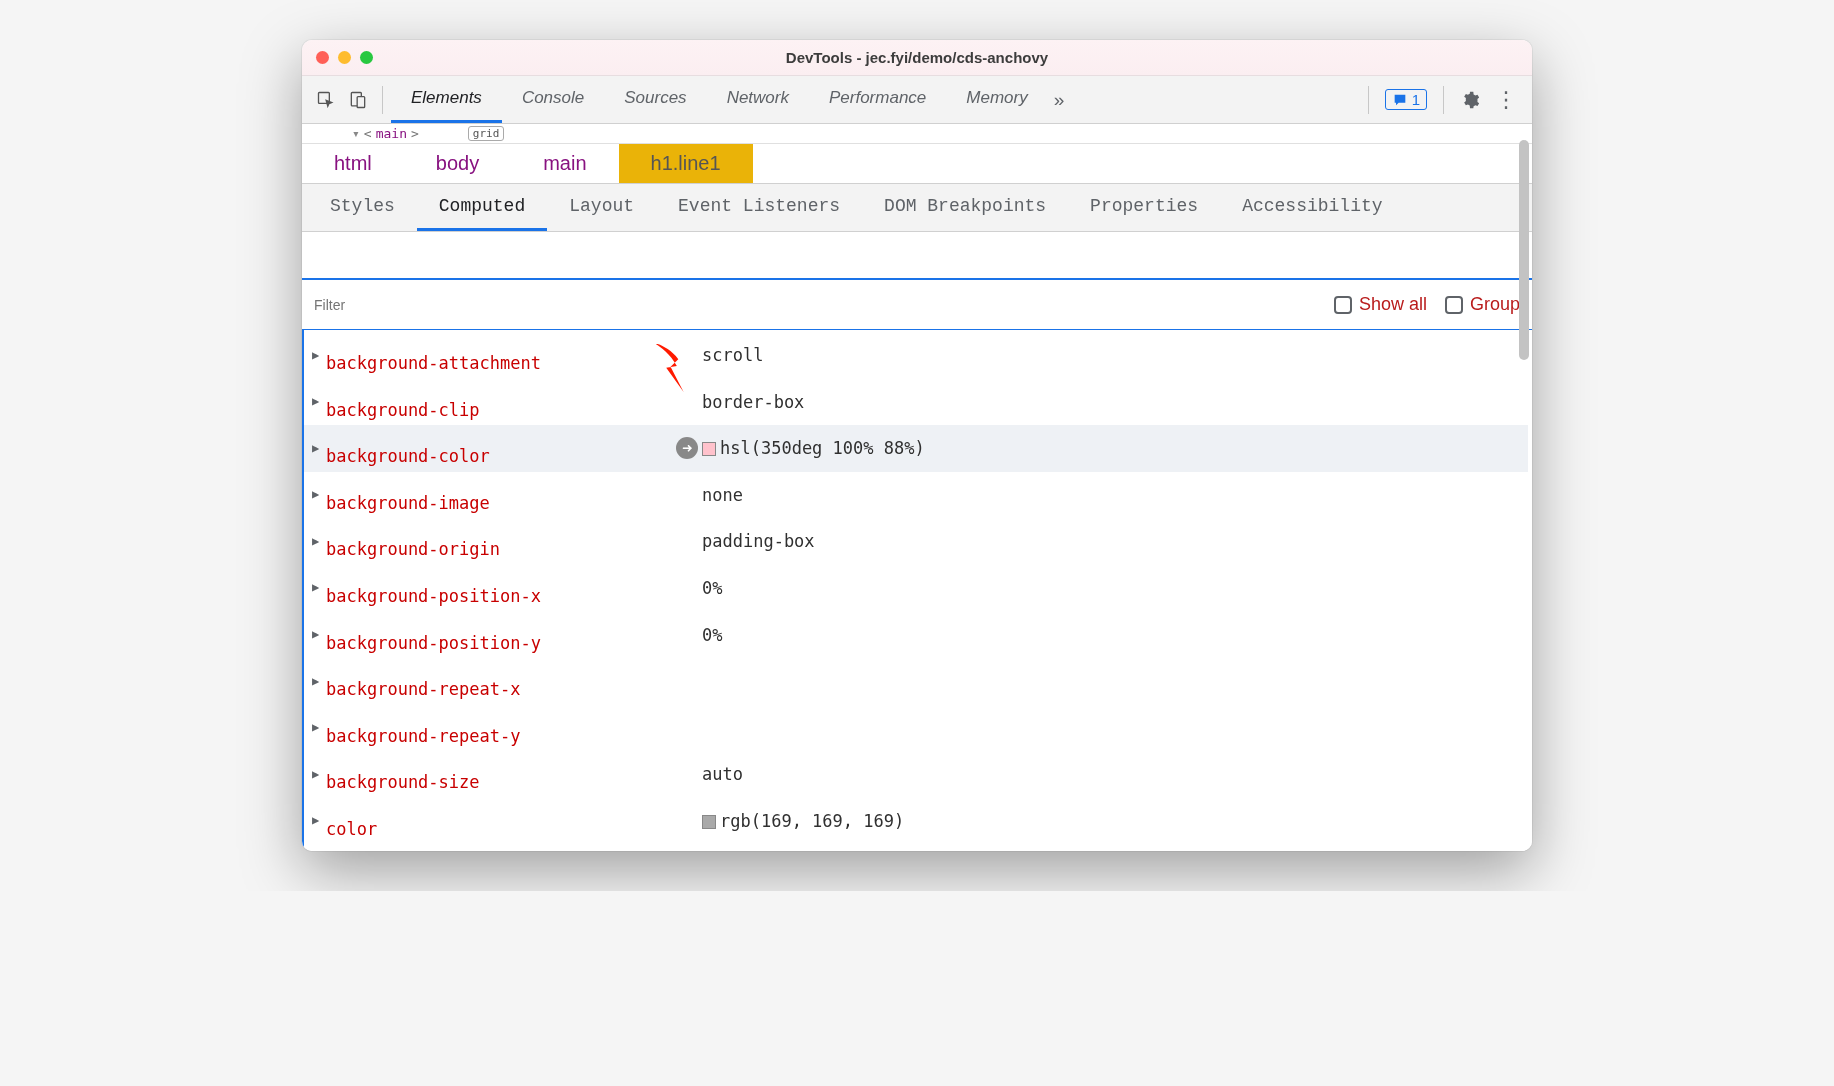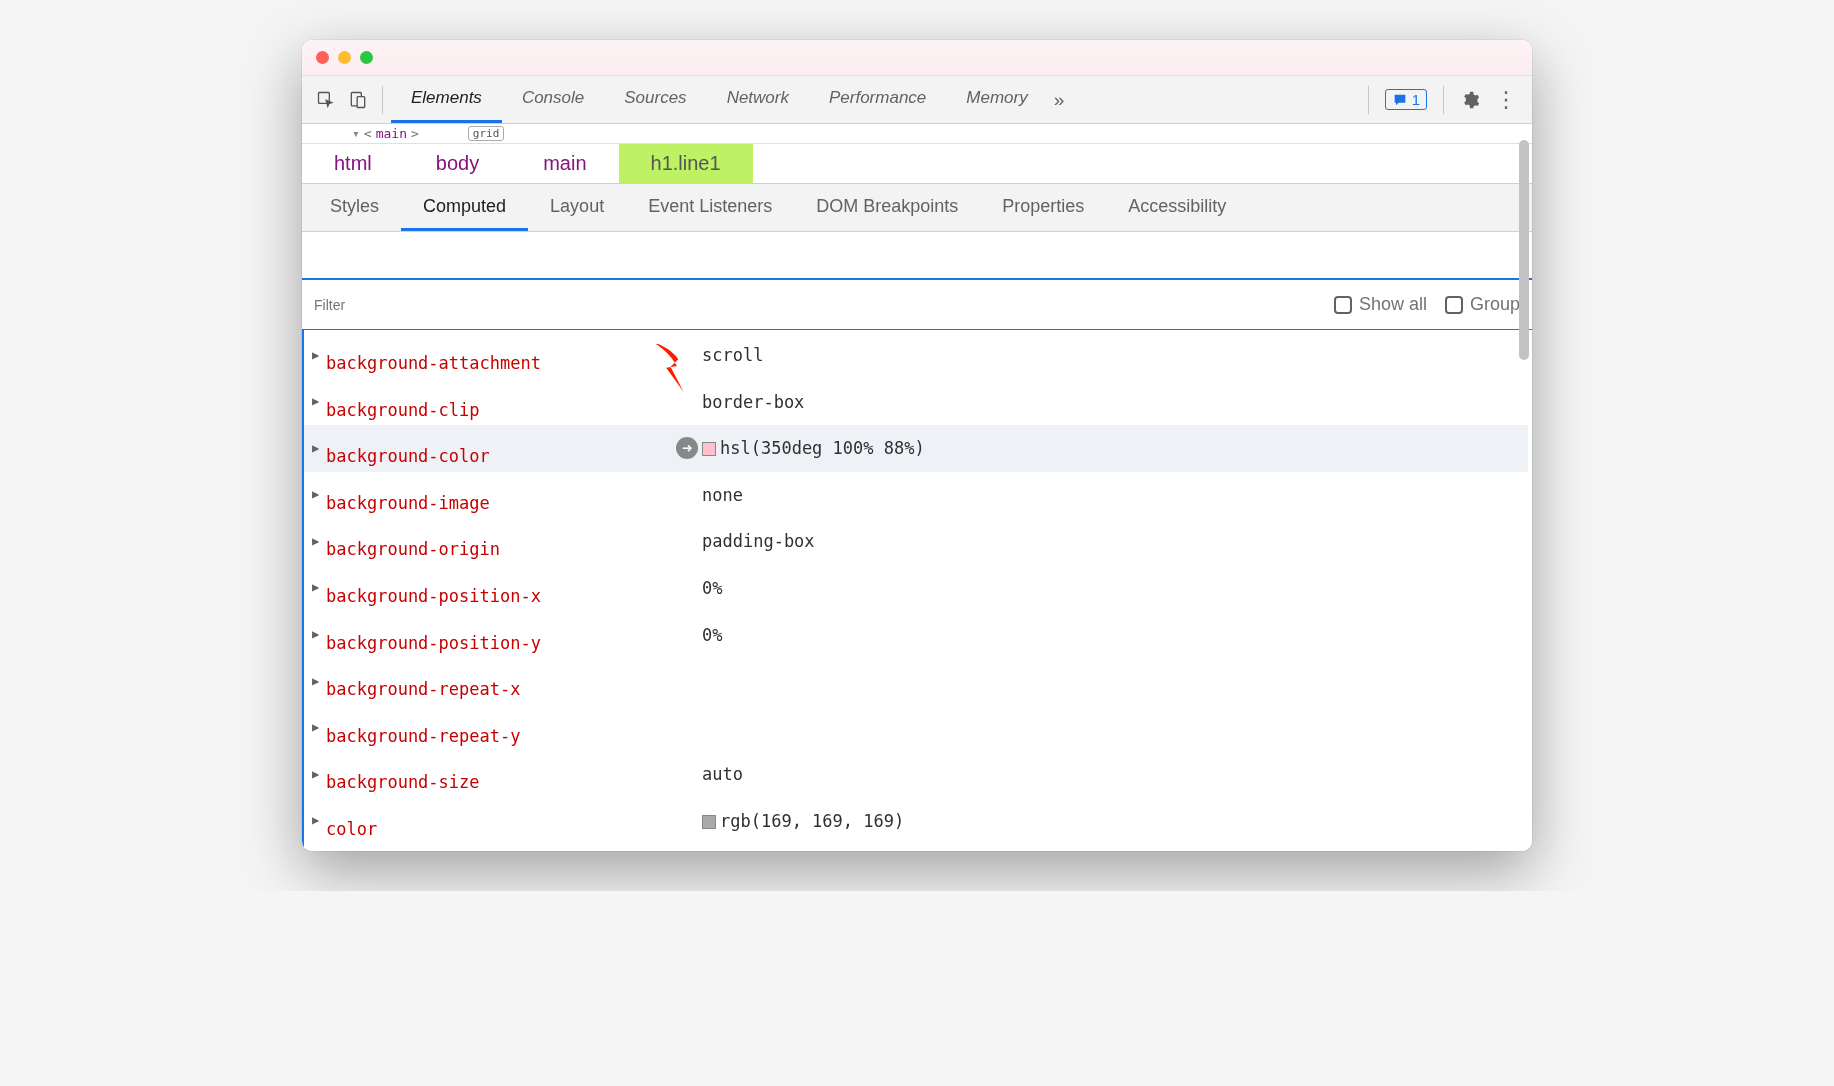--- a/index.html
+++ b/index.html
@@ -106,46 +106,46 @@
 
     
     .breadcrumb {
       display:flex; height: 40px; align-items:stretch;
       background:#fff; border-bottom:1px solid #d0d0d0;
     }
     .crumb {
       padding:0 32px; display:flex;align-items:center;
       font-size:20px; color:#881280;
     }
-    .crumb.sel { background:#bef264; color:#555; }
+    .crumb.sel { background:#eab308; color:#555; }
     
     .subtabs {
       display:flex; height:48px; align-items:stretch;
       background:#f3f3f3; border-bottom:1px solid #d0d0d0;
       padding-left:6px;
     }
     .subtab {
       padding:0 22px; display:flex;align-items:center;
-      font-size:18px;color:#5f6368;border-bottom:3px solid transparent;cursor:pointer;
+      font-size:18px;color:#5f6368;border-bottom:3px solid transparent;cursor:pointer;font-family:Liberation Mono, monospace;
     }
     .subtab.active { color:#202124; border-bottom-color:#1a73e8; font-weight:500;}
 
     
     .filterrow {
       display:flex; align-items:center;
       height:52px; border-top:2px solid #1a73e8; border-bottom:1px solid #1a73e8;
       background:#fff;
       padding:0 12px;
     }
     .filterrow input {
       border:none; outline:none; flex:1; font-size:14px; color:#333;
       background:transparent;
     }
     .filterrow input::placeholder { color:#757575; }
-    .chk { display:flex; align-items:center; gap:7px; font-size:18px; color:#737373; margin-left:18px; }
+    .chk { display:flex; align-items:center; gap:7px; font-size:18px; color:#b91c1c; margin-left:18px; }
     .chk .box { width:18px;height:18px;border:2px solid #5f6368;border-radius:4px;}
 
     
     .computed-wrap {
       position: relative; background:#fff;
       border-left:2px solid #1a73e8; border-right:4px solid transparent;
     }
     .computed-list {
       font-family: Menlo, Consolas, monospace;
       font-size: 17px;
@@ -178,20 +178,21 @@
 <body>
 
 <div class="window">
 
   <div class="titlebar">
     <div class="traffic-lights">
       <div class="traffic-light tl-close"></div>
       <div class="traffic-light tl-min"></div>
       <div class="traffic-light tl-max"></div>
     </div>
+    <div class="title-text">DevTools - jec.fyi/demo/cds-anchovy</div>
   </div>
 
   <div class="toolbar">
     <div class="tb-icon">
       <svg viewBox="0 0 24 24">
           <rect x="3" y="3" width="13" height="13" rx="1"></rect>
           <path d="M11 11 L21 15 L16 17 L14 22 Z" fill="currentColor" stroke="none"></path>
         </svg>
     </div>
     <div class="tb-icon">

